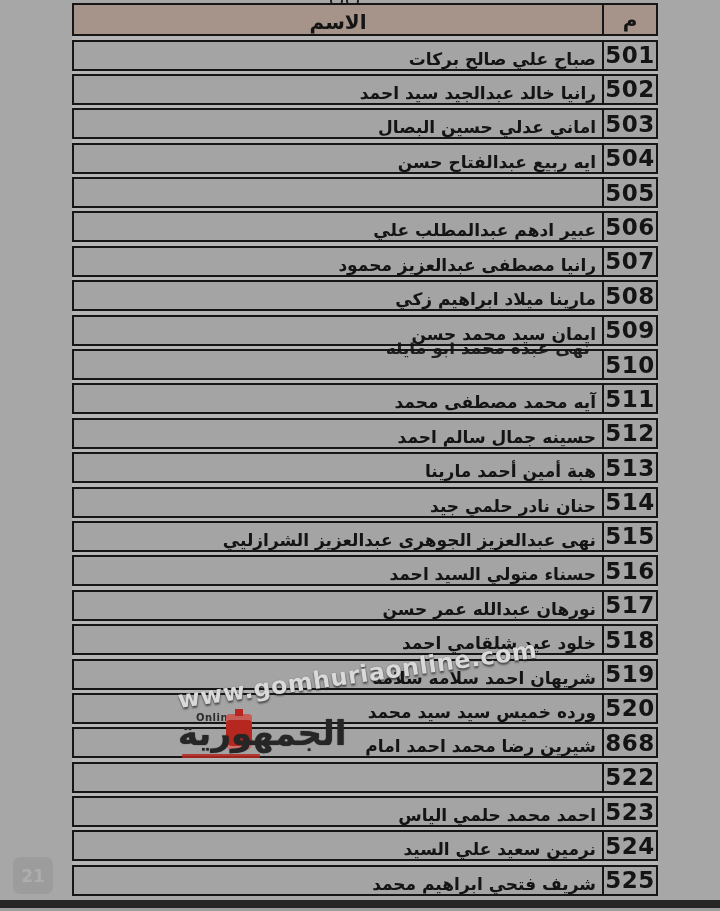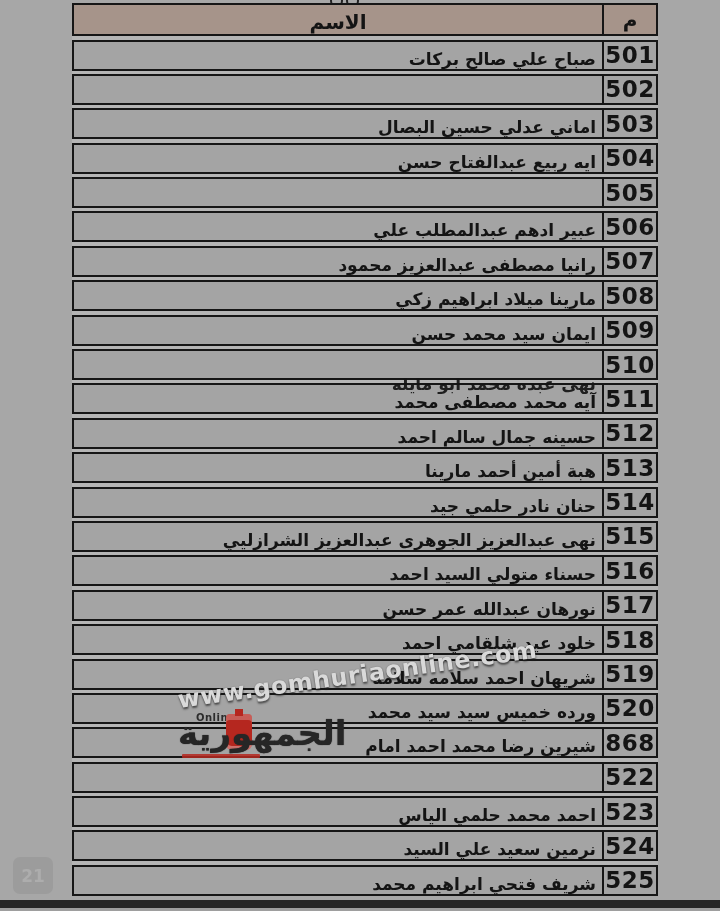--- a/index.html
+++ b/index.html
@@ -37,23 +37,23 @@
   }
   .hdr .no-cell{font-size:20px;}
   .name-cell{
     flex:1 1 auto;display:flex;align-items:flex-end;
     padding:0 6px;font-weight:bold;font-size:17px;
     position:relative;white-space:nowrap;overflow:visible;
   }
   .hdr .name-cell{justify-content:center;font-size:20px;}
   
   .row.clipped .name-text{
-    position:absolute;top:-13px;right:6px;
+    position:absolute;top:-13px;right:12px;
     clip-path:inset(22% 0 0 0);
-    opacity:.92;z-index:3;margin-top:36px;
+    opacity:.92;z-index:3;
   }
 
   
   .watermark{
     position:absolute;left:178px;top:686px;width:300px;
     transform:rotate(-8deg);transform-origin:left center;
     font-weight:bold;font-size:24px;letter-spacing:.5px;
     color:#d9d9d9;text-shadow:0 2px 2px rgba(30,30,30,.65),0 0 1px rgba(30,30,30,.5);
     z-index:5;white-space:nowrap;pointer-events:none;
   }
@@ -104,20 +104,23 @@
   </div>
   <div id="rows">
       <div class="row">
     <div class="no-cell">501</div>
     <div class="name-cell">
           <span class="name-text">صباح علي صالح بركات</span>
         </div>
   </div>
       <div class="row">
     <div class="no-cell">502</div>
+    <div class="name-cell">
+          <span class="name-text">رانيا خالد عبدالجيد سيد احمد</span>
+        </div>
   </div>
       <div class="row">
     <div class="no-cell">503</div>
     <div class="name-cell">
           <span class="name-text">اماني عدلي حسين البصال</span>
         </div>
   </div>
       <div class="row">
     <div class="no-cell">504</div>
     <div class="name-cell">

